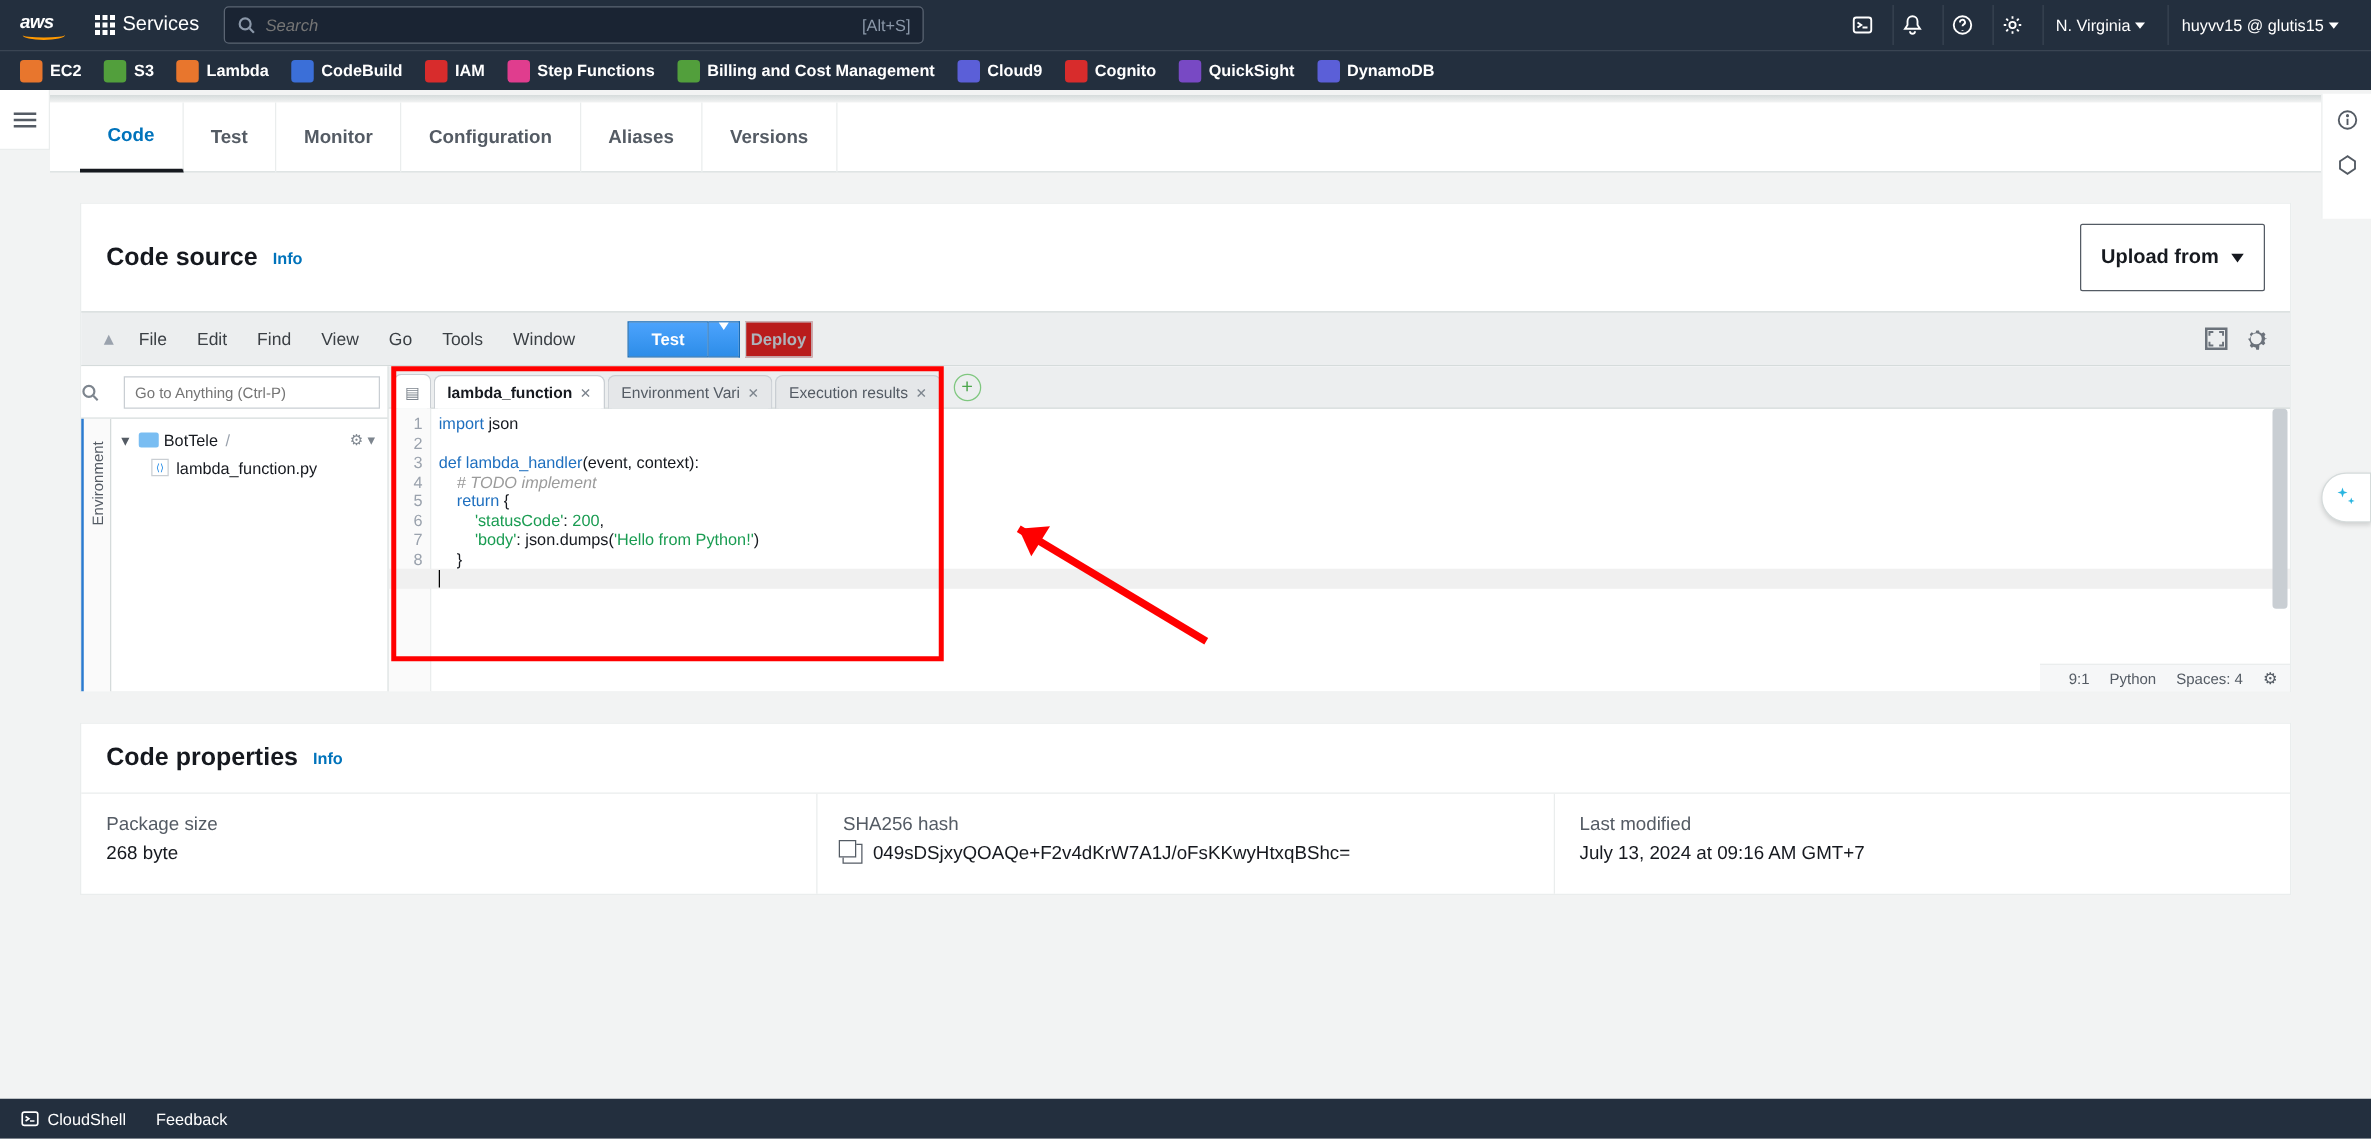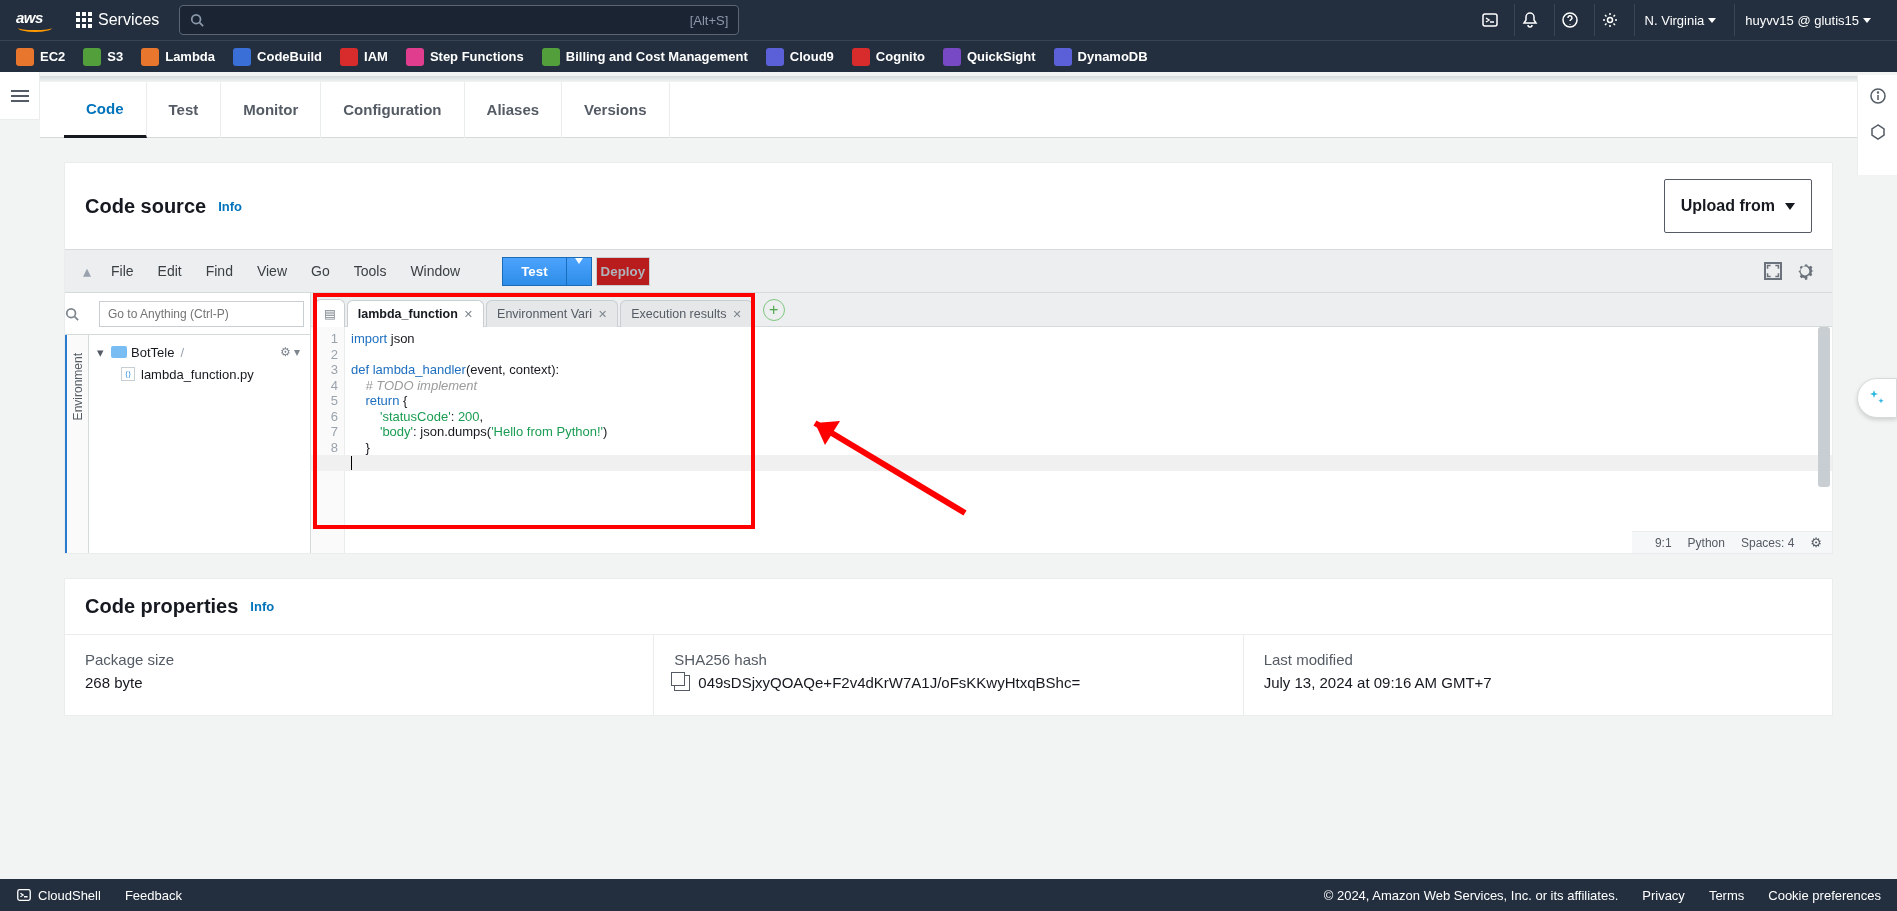--- a/index.html
+++ b/index.html
@@ -146,20 +146,21 @@
         <span></span>
         <span></span>
       </div>
     <span>Services</span>
   </div>
   <div class="searchbox">
     <svg width="14" height="14" viewBox="0 0 16 16" fill="none" stroke="#8b98a9" stroke-width="2">
         <circle cx="7" cy="7" r="5"></circle>
         <line x1="11" y1="11" x2="15" y2="15"></line>
       </svg>
+    <input placeholder="Search" style="">
     <span class="kbd">[Alt+S]</span>
   </div>
   <div class="topnav-right">
     <div class="tn-icon">
         <svg width="18" height="18" viewBox="0 0 18 18" fill="none" stroke="#fff" stroke-width="1.5">
           <rect x="2" y="3" width="14" height="12" rx="2"></rect>
           <path d="M5 7l3 2-3 2M9 11h4"></path>
         </svg>
       </div>
     <div class="tn-icon">
@@ -410,19 +411,13 @@
   <div class="bb-item">
     <svg width="16" height="16" viewBox="0 0 18 18" fill="none" stroke="#fff" stroke-width="1.5">
         <rect x="2" y="3" width="14" height="12" rx="2"></rect>
         <path d="M5 7l3 2-3 2M9 11h4"></path>
       </svg>
     <span>CloudShell</span>
   </div>
   <div class="bb-item">
       <span>Feedback</span>
     </div>
-  <div class="bb-right">
-    <span>© 2024, Amazon Web Services, Inc. or its affiliates.</span>
-    <a>Privacy</a>
-    <a>Terms</a>
-    <a>Cookie preferences</a>
-  </div>
 </div>
 
 </body></html>

